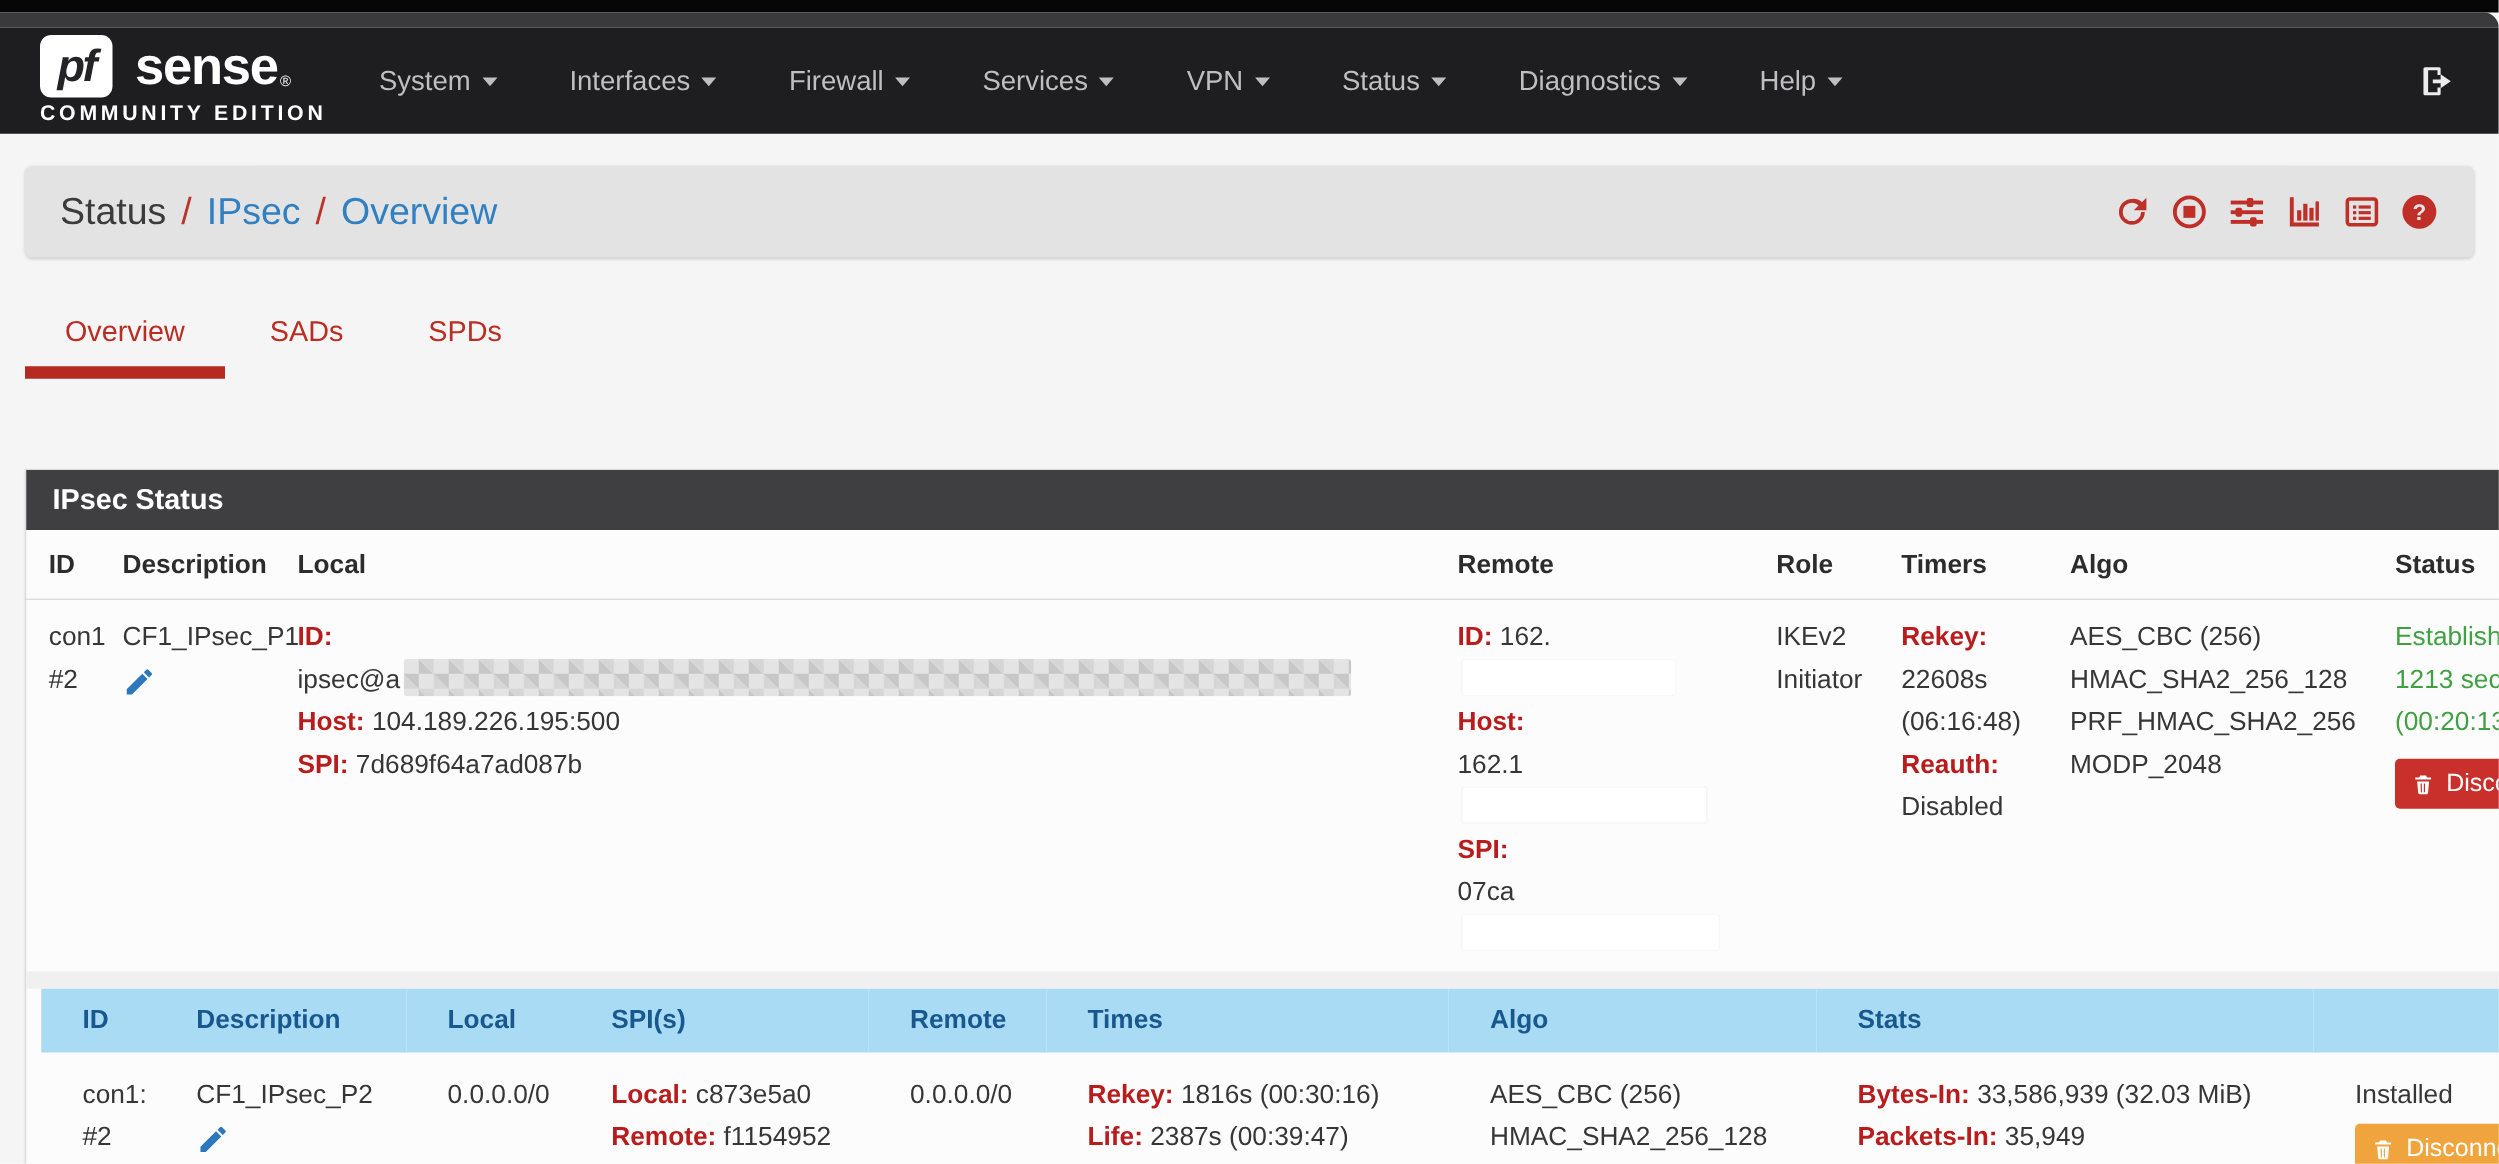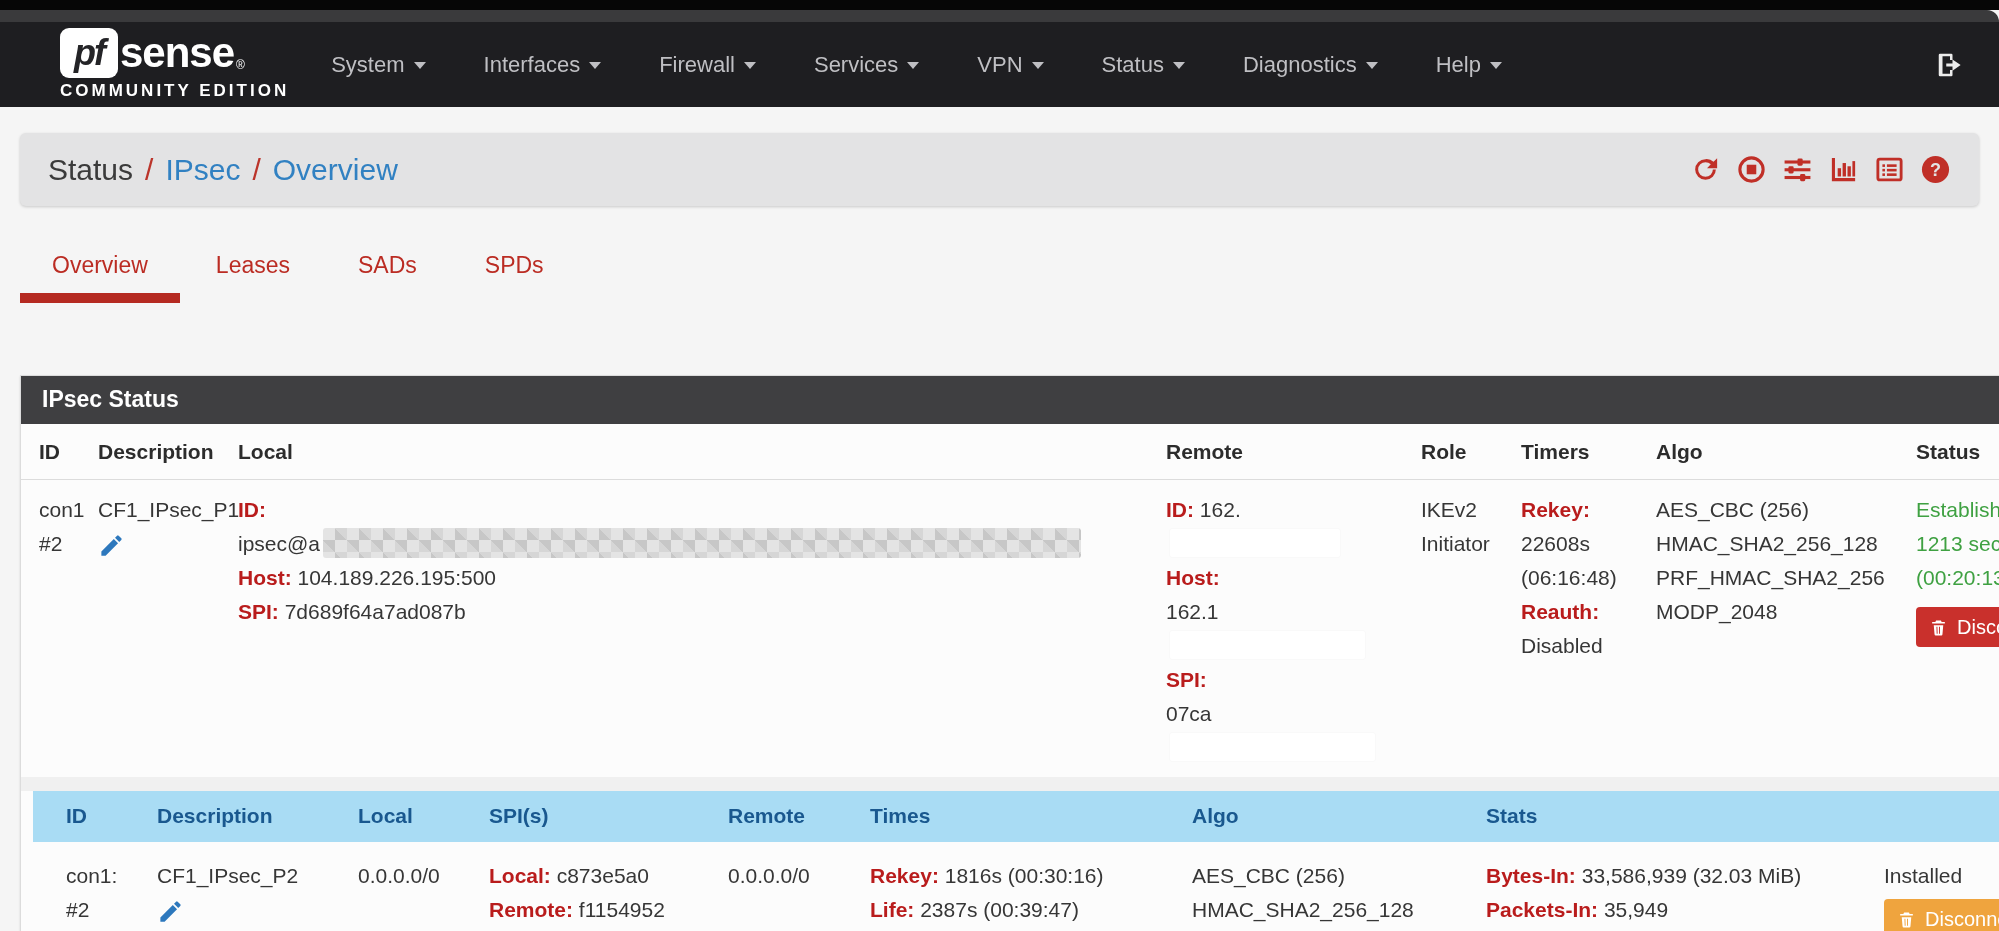--- a/index.html
+++ b/index.html
@@ -2,26 +2,26 @@
 <html><head>
 <meta charset="utf-8">
 <style>
   * { box-sizing: border-box; margin: 0; padding: 0; }
   html,body { width:1999px; height:931px; overflow:hidden; }
   body { background:#f5f5f5; font-family:"Liberation Sans", sans-serif; color:#363636; }
 
   
   .strip-black { height:10px; background:#060606; }
   .strip-gray  { height:12px; background:#3a3a3c; border-radius:0 14px 0 0; }
-  .navbar { height:85px; background:#1e1e21; display:flex; align-items:center; padding:0 34px 0 60px; }
+  .navbar { height:85px; background:#1e1e21; display:flex; align-items:center; padding:0 34px 0 32px; }
   .brand { display:flex; flex-direction:column; cursor:pointer; }
   .brand-top { display:flex; align-items:center; }
   .pf-box { width:58px; height:50px; background:#fff; border-radius:9px; display:flex; align-items:center; justify-content:center;
             font-style:italic; font-weight:bold; font-size:36px; color:#242427; letter-spacing:-2px; }
-  .sense { color:#fff; font-weight:bold; font-size:42px; letter-spacing:-1px; margin-left:2px; }
+  .sense { color:#fff; font-weight:bold; font-size:42px; letter-spacing:-1px; margin-left:18px; }
   .reg { color:#fff; font-size:12px; align-self:flex-end; margin:0 0 6px 2px; }
   .edition { color:#fff; font-weight:bold; font-size:17px; letter-spacing:3px; margin-top:3px; }
   .nav-menu { display:flex; align-items:center; margin-left:42px; gap:58px; }
   .nav-item { color:#bfbfc3; font-size:22px; display:flex; align-items:center; cursor:pointer; white-space:nowrap; }
   .caret { width:0; height:0; border:6px solid transparent; border-top:7px solid #bfbfc3; margin:7px 0 0 9px; }
   .nav-right { margin-left:auto; display:flex; align-items:center; }
   .signout-icon { width:30px; height:30px; color:#ececec; cursor:pointer; }
 
   
   .crumb-bar { margin:26px 20px 0; height:73px; background:#e3e3e4; border-radius:6px;
@@ -173,21 +173,20 @@
     </svg>
     <svg class="tool-icon" viewBox="0 0 24 24">
       <circle cx="12" cy="12" r="10.5" fill="currentColor"></circle>
       <text x="12" y="17" text-anchor="middle" font-size="14" font-weight="bold" fill="#e3e3e4" font-family="Liberation Sans, sans-serif">?</text>
     </svg>
   </div>
 </div>
 
 <div class="tabs">
   <div class="tab active">Overview</div>
-  <div class="tab">Leases</div>
   <div class="tab">SADs</div>
   <div class="tab">SPDs</div>
 </div>
 
 <div class="panel">
   <div class="panel-header">IPsec Status</div>
 
   <table class="ike-table">
     <colgroup>
       <col style="width:59px">

